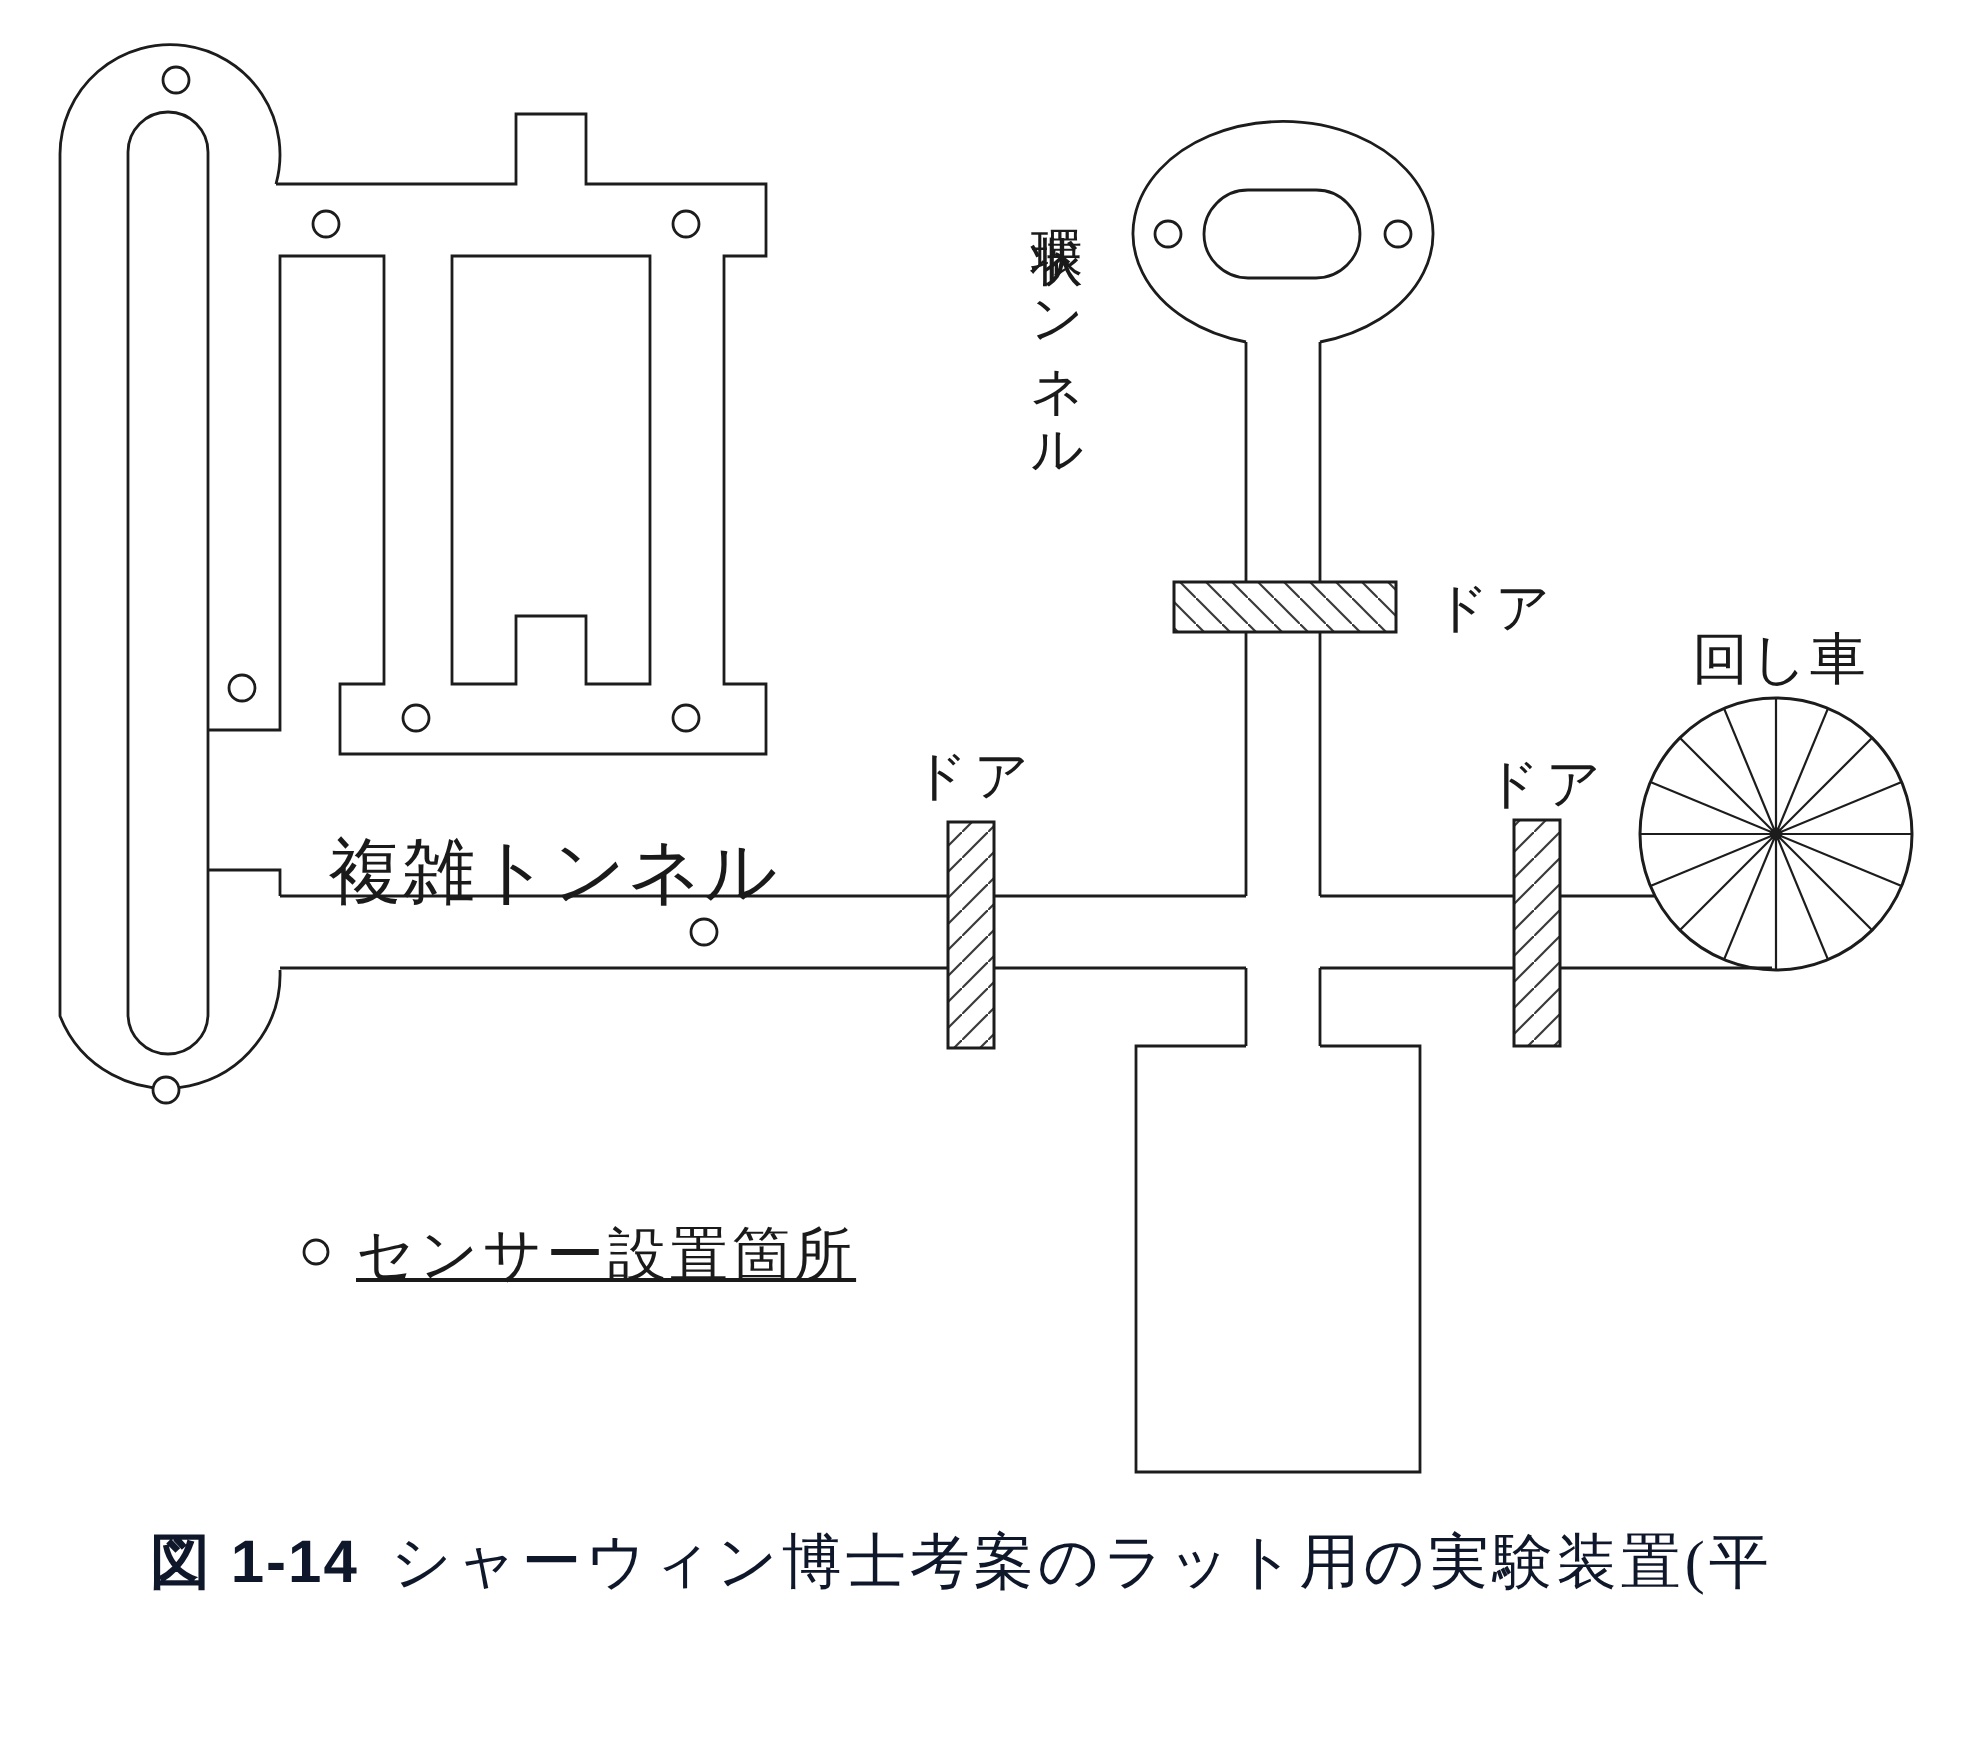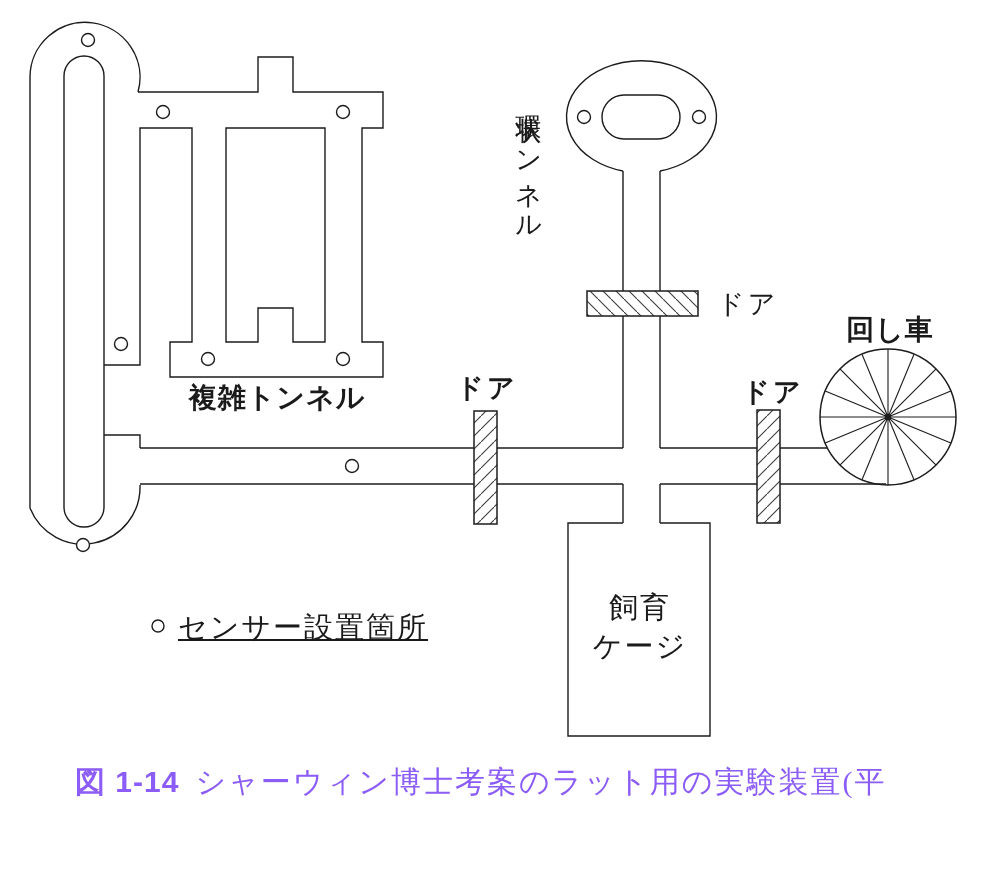--- a/index.html
+++ b/index.html
@@ -1,28 +1,28 @@
 <!DOCTYPE html>
 <html><head>
 <meta charset="utf-8">
 <style>
   html,body{margin:0;padding:0;background:#ffffff;}
   #stage{position:relative;width:990px;height:870px;background:#ffffff;overflow:hidden;
          font-family:"Liberation Sans",sans-serif;color:#1a1a1a;}
   #art{position:absolute;left:0;top:0;}
   .lbl{position:absolute;white-space:nowrap;color:#1a1a1a;}
-  .lbl.c{transform:translateX(-50%);font-weight:bold;}
+  .lbl.c{transform:translateX(-50%);}
   .gothic{font-family:"Liberation Sans","DejaVu Sans",sans-serif;}
   .vert{writing-mode:vertical-rl;text-orientation:upright;letter-spacing:3px;}
   .cagebox{position:absolute;left:640px;top:588px;transform:translateX(-50%);
            text-align:center;font-size:29px;line-height:39px;letter-spacing:2px;}
   .legendtxt{position:absolute;left:178px;top:608px;font-size:29px;letter-spacing:2px;text-decoration:underline;}
   .caption{position:absolute;left:75px;top:760px;width:880px;
            font-family:"Liberation Serif","DejaVu Serif",serif;font-size:30px;
-           line-height:44px;letter-spacing:2px;color:#8b5cf6;}
+           line-height:44px;letter-spacing:2px;color:#0f172a;}
   .caption .fig{font-family:"Liberation Sans","DejaVu Sans",sans-serif;
                 font-weight:bold;letter-spacing:1px;margin-right:16px;}
 </style>
 </head>
 <body>
 
 <div id="stage">
 
   <svg id="art" width="990" height="870" viewBox="0 0 990 870">
     <defs>
@@ -98,34 +98,30 @@
       <circle cx="343" cy="359" r="6.5"></circle>
       <circle cx="352" cy="466" r="6.5"></circle>
       <circle cx="584" cy="117" r="6.5"></circle>
       <circle cx="699" cy="117" r="6.5"></circle>
       <circle cx="158" cy="626" r="6"></circle>
     </g>
   </svg>
 
   <div class="lbl gothic vert" style="left:512px;top:94px;font-size:26px;">環状トンネル</div>
 
-  <div class="lbl gothic c" style="left:277px;top:379px;font-size:28px;letter-spacing:1px;">複雑トンネル</div>
+  <div class="lbl gothic c" style="left:277px;top:412px;font-size:36px;letter-spacing:1px;">複雑トンネル</div>
 
   <div class="lbl gothic" style="left:717px;top:286px;font-size:27px;letter-spacing:3px;">ドア</div>
 
   <div class="lbl gothic c" style="left:487px;top:370px;font-size:27px;letter-spacing:3px;">ドア</div>
 
   <div class="lbl gothic c" style="left:773px;top:374px;font-size:27px;letter-spacing:3px;">ドア</div>
 
   <div class="lbl gothic c" style="left:890px;top:311px;font-size:28px;letter-spacing:1px;">回し車</div>
 
-  <div class="cagebox gothic">
-    <div>飼育</div>
-    <div>ケージ</div>
-  </div>
 
   <div class="legendtxt gothic">センサー設置箇所</div>
 
   <div class="caption">
     <div>
       <span class="fig">図 1-14</span><span>シャーウィン博士考案のラット用の実験装置(平</span>
     </div>
   </div>
 
 </div>

